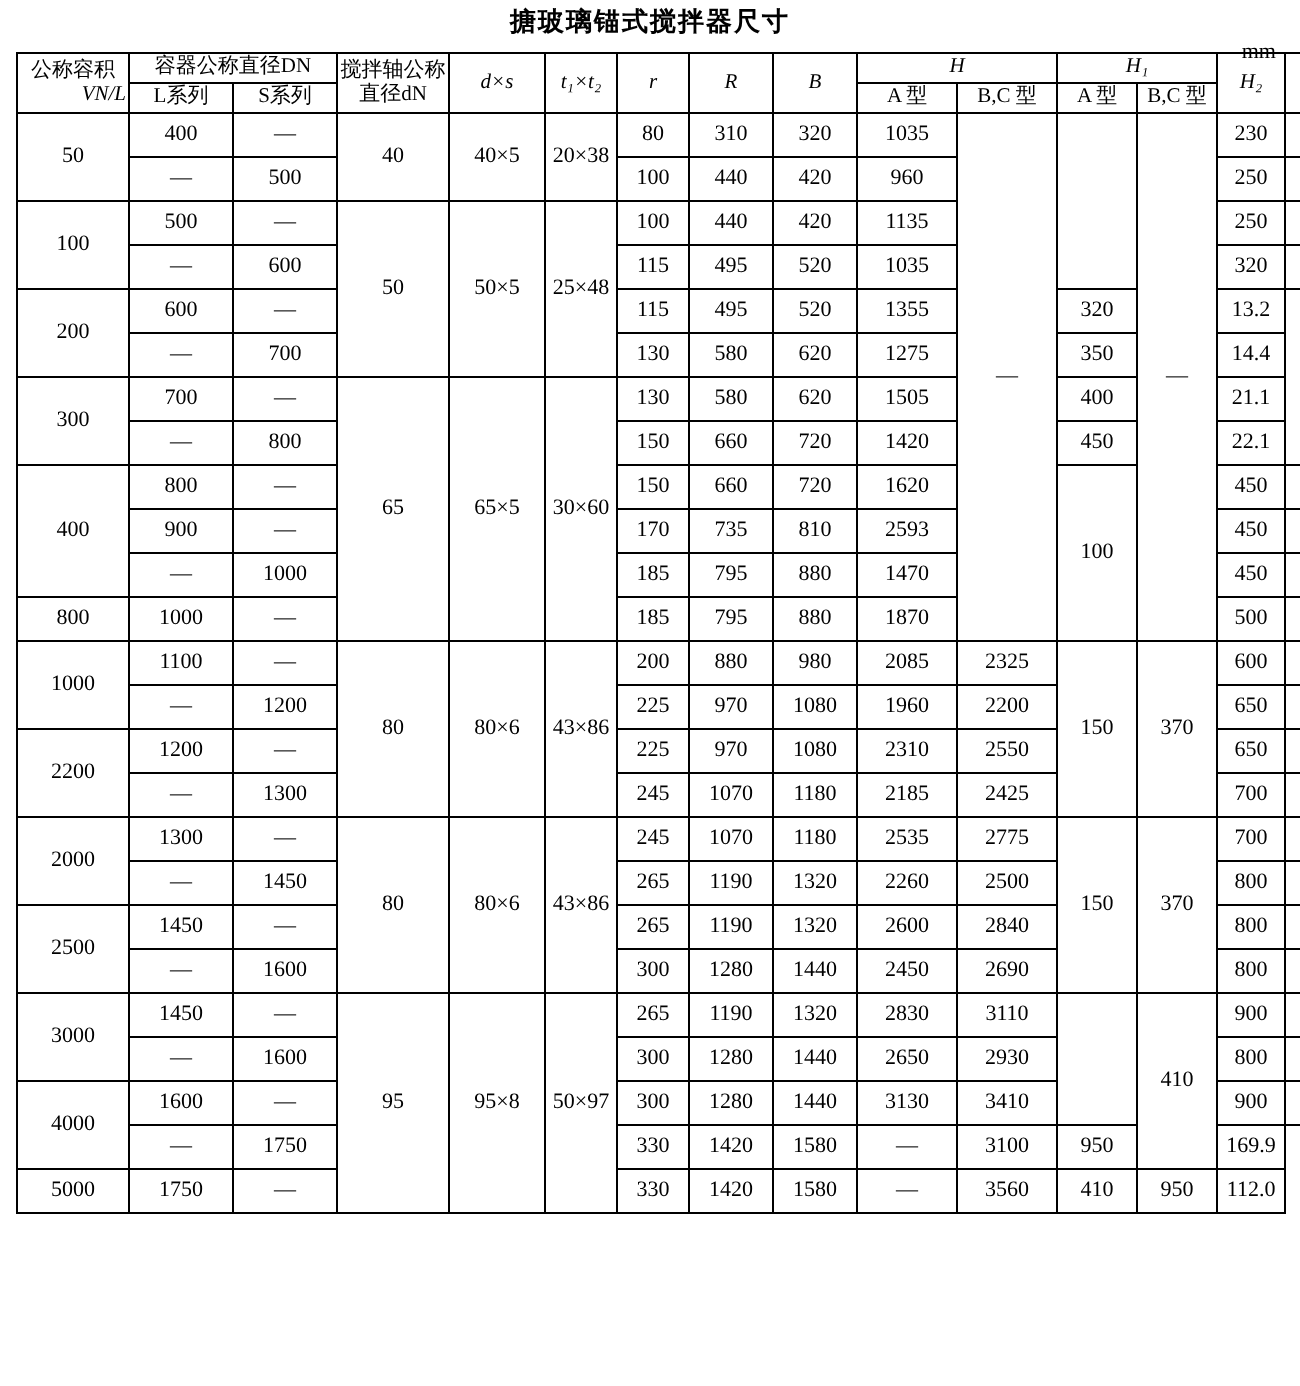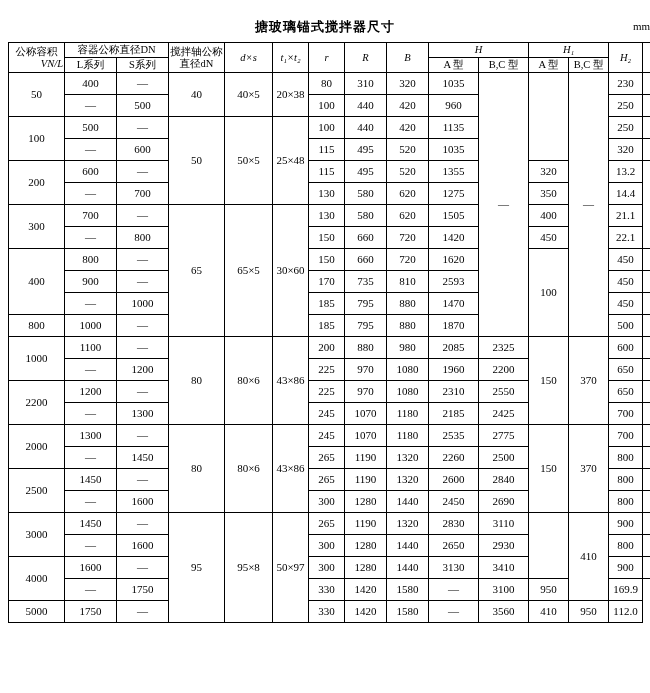--- a/index.html
+++ b/index.html
@@ -14,26 +14,26 @@
     position:relative;
     width:650px;height:693px;
     box-sizing:border-box;
     padding:0 8px;
   }
   .title{
     text-align:center;
     font-weight:bold;
     font-size:13px;
     letter-spacing:1px;
-    padding-top:18px;
+    padding-top:2px;
     height:18px;
   }
   .unit{
     position:absolute;
-    right:0;
+    right:12px;
     top:20px;
     font-size:11px;
     font-family:"Liberation Serif", serif;
   }
   table.main{
     border-collapse:collapse;
     width:634px;
     margin-top:6px;
     table-layout:fixed;
   }

